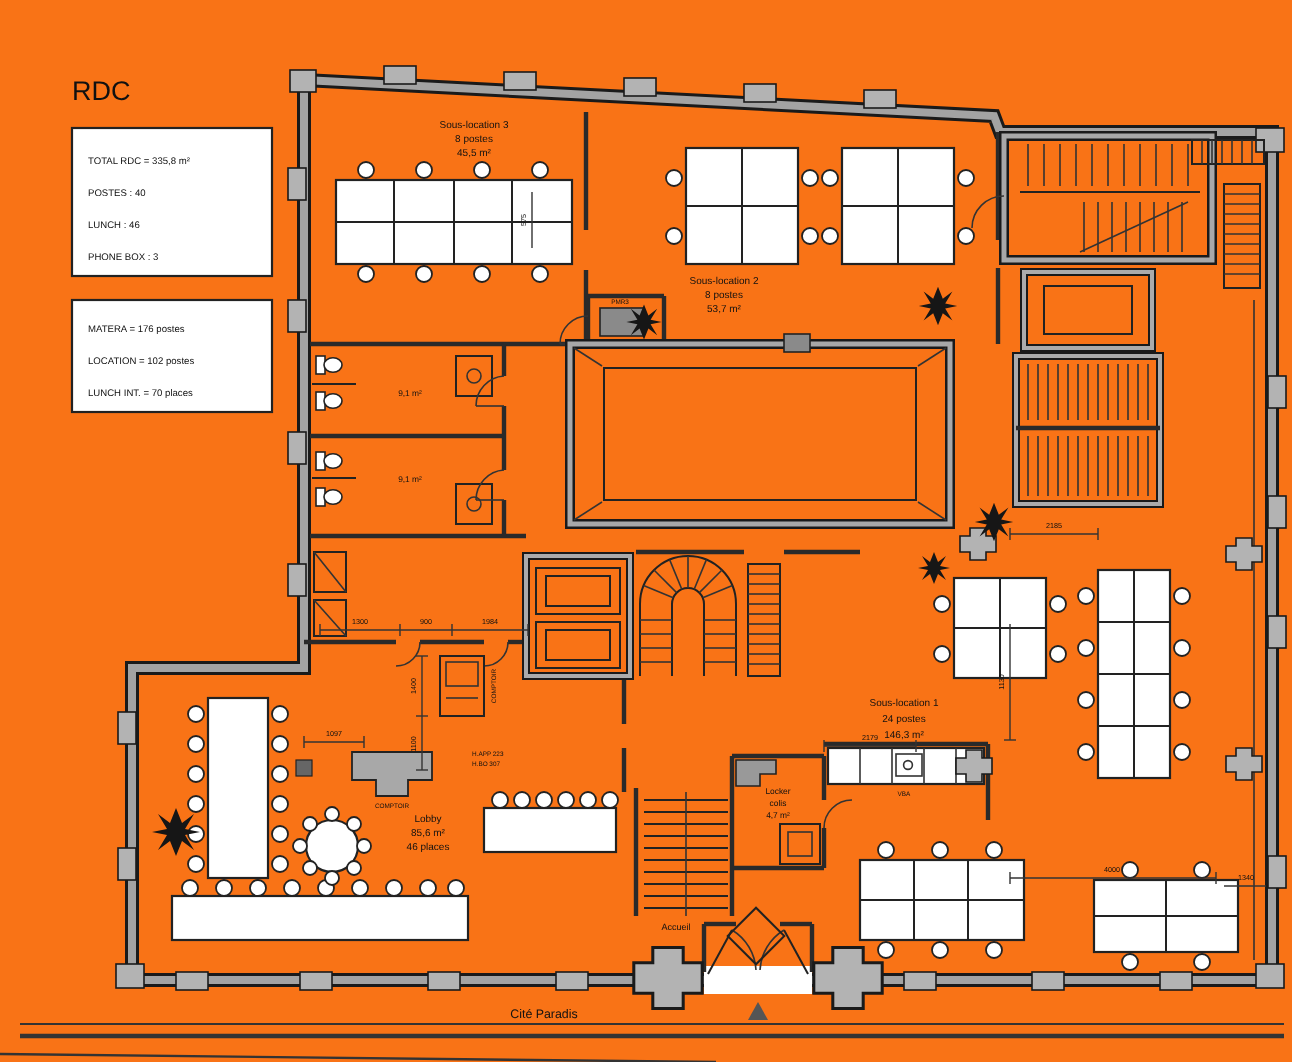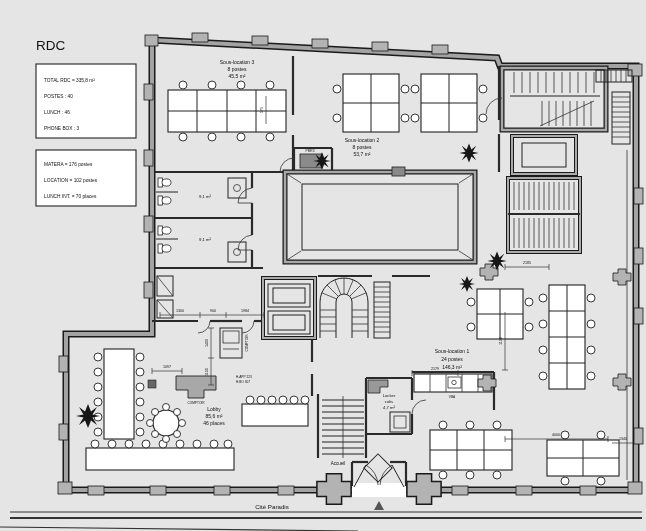--- a/index.html
+++ b/index.html
@@ -1,17 +1,17 @@
 <!DOCTYPE html>
 <html><head>
 <meta charset="utf-8">
 <style>
   html,body{margin:0;padding:0;background:#ffffff;}
   body{width:646px;height:531px;overflow:hidden;}
-  .page{position:relative;width:646px;height:531px;background:#e5e5e5;}
+  .page{position:relative;width:646px;height:531px;background:#f97316;}
   svg text{font-family:"Liberation Sans","DejaVu Sans",sans-serif;fill:#111;}
   .t14{font-size:13.5px;}
   .t5{font-size:5px;text-anchor:middle;}
   .t48{font-size:4.8px;}
   .t45{font-size:4.5px;text-anchor:middle;}
   .t42{font-size:4.2px;text-anchor:middle;}
   .t36{font-size:3.6px;text-anchor:middle;}
   .t32{font-size:3.2px;}
   .wallA{stroke:#1a1a1a;stroke-width:7;fill:none;}
   .wallB{stroke:#a3a3a3;stroke-width:4;fill:none;}

